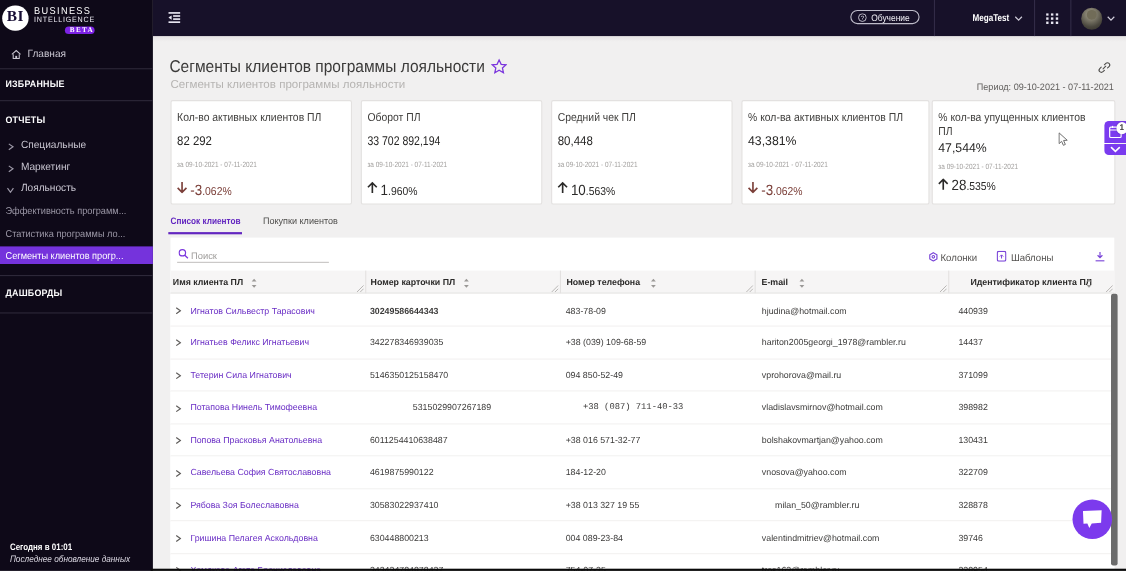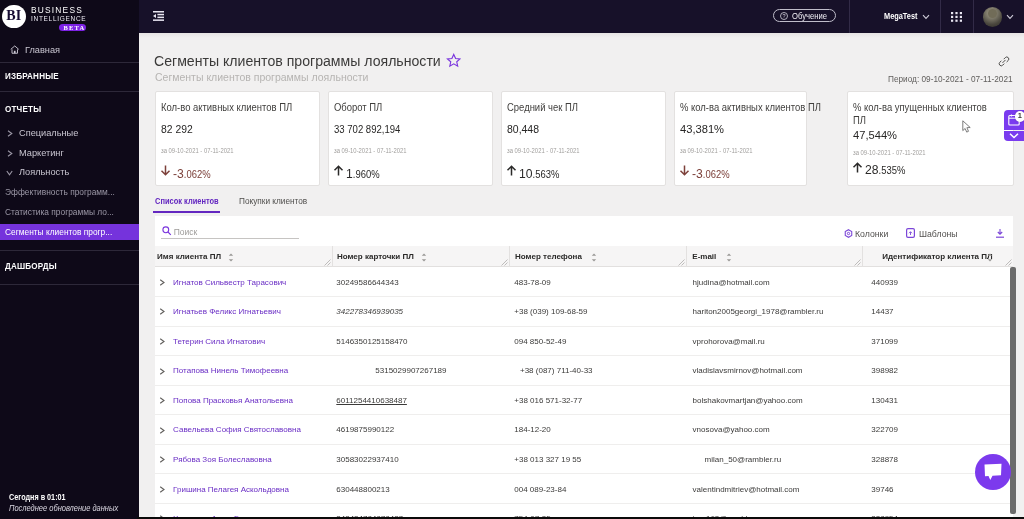--- a/index.html
+++ b/index.html
@@ -167,21 +167,21 @@
 </div>
 <div class="card" style="left:501px;width:165px;">
   <div class="ctitle">Средний чек ПЛ</div>
   <div class="cvalue" style="transform:scaleX(0.91);">80,448</div>
   <div class="cper">за 09-10-2021 - 07-11-2021</div>
   <svg class="abs" style="left:3.8px;top:73px" width="11" height="11" viewBox="0 0 11 11">
     <path d="M5.5 10.5 L5.5 1.5 M1.5 5.2 L5.5 1.2 L9.5 5.2" fill="none" stroke="#2b2a29" stroke-width="1.5"></path>
   </svg>
   <div class="cdelta pos"><span class="big">10</span><span class="small">.563%</span></div>
 </div>
-<div class="card" style="left:674px;width:133px;">
+<div class="card" style="left:674px;width:171px;">
   <div class="ctitle">% кол-ва активных клиентов ПЛ</div>
   <div class="cvalue" style="transform:scaleX(0.97);">43,381%</div>
   <div class="cper">за 09-10-2021 - 07-11-2021</div>
   <svg class="abs" style="left:3.8px;top:73px" width="11" height="11" viewBox="0 0 11 11">
     <path d="M5.5 0.5 L5.5 9.5 M1.5 5.8 L5.5 9.8 L9.5 5.8" fill="none" stroke="#7c403a" stroke-width="1.5"></path>
   </svg>
   <div class="cdelta neg"><span class="big">-3</span><span class="small">.062%</span></div>
 </div>
 <div class="card" style="left:847px;width:167px;">
   <div class="ctitle" style="white-space:normal;width:163px;line-height:12.5px;">% кол-ва упущенных клиентов ПЛ</div>
@@ -266,61 +266,61 @@
     <svg style="position:absolute;left:850px;top:13px" width="7" height="7" viewBox="0 0 7 7">
         <path d="M0.5 6.5 L6.5 0.5 M3.5 6.5 L6.5 3.5" stroke="#b8b6b4" stroke-width="0.9" fill="none"></path>
     </svg>
   </div>
 <div id="tablebody">
     <div class="row" style="top:267.4px">
       <svg style="position:absolute;left:3.8px;top:11.5px" width="6" height="7" viewBox="0 0 6 7">
          <path d="M1.2 0.8 L5 3.5 L1.2 6.2" fill="none" stroke="#605e5c" stroke-width="1.1"></path>
       </svg>
       <div style="position:absolute;left:18.099999999999994px;top:10.3px;font-size:8px;color:#6a2ec5;white-space:nowrap;">Игнатов Сильвестр Тарасович</div>
-      <div style="position:absolute;left:181.3px;top:10.3px;font-size:8px;color:#3b3a39;white-space:nowrap;">30249586644343</div>
+      <div style="position:absolute;left:181.3px;top:10.3px;font-size:8px;color:#3b3a39;white-space:nowrap;font-weight:bold;">30249586644343</div>
       <div style="position:absolute;left:359.29999999999995px;top:10.3px;font-size:8px;color:#3b3a39;white-space:nowrap;">483-78-09</div>
       <div style="position:absolute;left:537.6px;top:10.3px;font-size:8px;color:#3b3a39;white-space:nowrap;">hjudina@hotmail.com</div>
       <div style="position:absolute;left:716.3px;top:10.3px;font-size:8px;color:#3b3a39;white-space:nowrap;">440939</div>
     </div>
     <div class="row" style="top:296.95px">
       <svg style="position:absolute;left:3.8px;top:11.5px" width="6" height="7" viewBox="0 0 6 7">
          <path d="M1.2 0.8 L5 3.5 L1.2 6.2" fill="none" stroke="#605e5c" stroke-width="1.1"></path>
       </svg>
       <div style="position:absolute;left:18.099999999999994px;top:10.3px;font-size:8px;color:#6a2ec5;white-space:nowrap;">Игнатьев Феликс Игнатьевич</div>
-      <div style="position:absolute;left:181.3px;top:10.3px;font-size:8px;color:#3b3a39;white-space:nowrap;font-style:italic;">342278346939035</div>
+      <div style="position:absolute;left:181.3px;top:10.3px;font-size:8px;color:#3b3a39;white-space:nowrap;">342278346939035</div>
       <div style="position:absolute;left:359.29999999999995px;top:10.3px;font-size:8px;color:#3b3a39;white-space:nowrap;">+38 (039) 109-68-59</div>
       <div style="position:absolute;left:537.6px;top:10.3px;font-size:8px;color:#3b3a39;white-space:nowrap;">hariton2005georgi_1978@rambler.ru</div>
       <div style="position:absolute;left:716.3px;top:10.3px;font-size:8px;color:#3b3a39;white-space:nowrap;">14437</div>
     </div>
     <div class="row" style="top:326.5px">
       <svg style="position:absolute;left:3.8px;top:11.5px" width="6" height="7" viewBox="0 0 6 7">
          <path d="M1.2 0.8 L5 3.5 L1.2 6.2" fill="none" stroke="#605e5c" stroke-width="1.1"></path>
       </svg>
       <div style="position:absolute;left:18.099999999999994px;top:10.3px;font-size:8px;color:#6a2ec5;white-space:nowrap;">Тетерин Сила Игнатович</div>
       <div style="position:absolute;left:181.3px;top:10.3px;font-size:8px;color:#3b3a39;white-space:nowrap;">5146350125158470</div>
       <div style="position:absolute;left:359.29999999999995px;top:10.3px;font-size:8px;color:#3b3a39;white-space:nowrap;">094 850-52-49</div>
       <div style="position:absolute;left:537.6px;top:10.3px;font-size:8px;color:#3b3a39;white-space:nowrap;">vprohorova@mail.ru</div>
       <div style="position:absolute;left:716.3px;top:10.3px;font-size:8px;color:#3b3a39;white-space:nowrap;">371099</div>
     </div>
     <div class="row" style="top:356.04999999999995px">
       <svg style="position:absolute;left:3.8px;top:11.5px" width="6" height="7" viewBox="0 0 6 7">
          <path d="M1.2 0.8 L5 3.5 L1.2 6.2" fill="none" stroke="#605e5c" stroke-width="1.1"></path>
       </svg>
       <div style="position:absolute;left:18.099999999999994px;top:10.3px;font-size:8px;color:#6a2ec5;white-space:nowrap;">Потапова Нинель Тимофеевна</div>
       <div style="position:absolute;left:181.3px;top:10.3px;font-size:8px;color:#3b3a39;white-space:nowrap;margin-left:39px;">5315029907267189</div>
-      <div style="position:absolute;left:365px;top:10.3px;font-size:8px;color:#3b3a39;white-space:nowrap;">+38 (087) 711-40-33</div>
+      <div style="position:absolute;left:375px;top:10.3px;font-size:8px;color:#3b3a39;white-space:nowrap;font-family:Liberation Mono, monospace;">+38 (087) 711-40-33</div>
       <div style="position:absolute;left:537.6px;top:10.3px;font-size:8px;color:#3b3a39;white-space:nowrap;">vladislavsmirnov@hotmail.com</div>
       <div style="position:absolute;left:716.3px;top:10.3px;font-size:8px;color:#3b3a39;white-space:nowrap;">398982</div>
     </div>
     <div class="row" style="top:385.59999999999997px">
       <svg style="position:absolute;left:3.8px;top:11.5px" width="6" height="7" viewBox="0 0 6 7">
          <path d="M1.2 0.8 L5 3.5 L1.2 6.2" fill="none" stroke="#605e5c" stroke-width="1.1"></path>
       </svg>
       <div style="position:absolute;left:18.099999999999994px;top:10.3px;font-size:8px;color:#6a2ec5;white-space:nowrap;">Попова Прасковья Анатольевна</div>
-      <div style="position:absolute;left:181.3px;top:10.3px;font-size:8px;color:#3b3a39;white-space:nowrap;text-decoration:underline;">6011254410638487</div>
+      <div style="position:absolute;left:181.3px;top:10.3px;font-size:8px;color:#3b3a39;white-space:nowrap;">6011254410638487</div>
       <div style="position:absolute;left:359.29999999999995px;top:10.3px;font-size:8px;color:#3b3a39;white-space:nowrap;">+38 016 571-32-77</div>
       <div style="position:absolute;left:537.6px;top:10.3px;font-size:8px;color:#3b3a39;white-space:nowrap;">bolshakovmartjan@yahoo.com</div>
       <div style="position:absolute;left:716.3px;top:10.3px;font-size:8px;color:#3b3a39;white-space:nowrap;">130431</div>
     </div>
     <div class="row" style="top:415.15px">
       <svg style="position:absolute;left:3.8px;top:11.5px" width="6" height="7" viewBox="0 0 6 7">
          <path d="M1.2 0.8 L5 3.5 L1.2 6.2" fill="none" stroke="#605e5c" stroke-width="1.1"></path>
       </svg>
       <div style="position:absolute;left:18.099999999999994px;top:10.3px;font-size:8px;color:#6a2ec5;white-space:nowrap;">Савельева София Святославовна</div>
       <div style="position:absolute;left:181.3px;top:10.3px;font-size:8px;color:#3b3a39;white-space:nowrap;">4619875990122</div>

